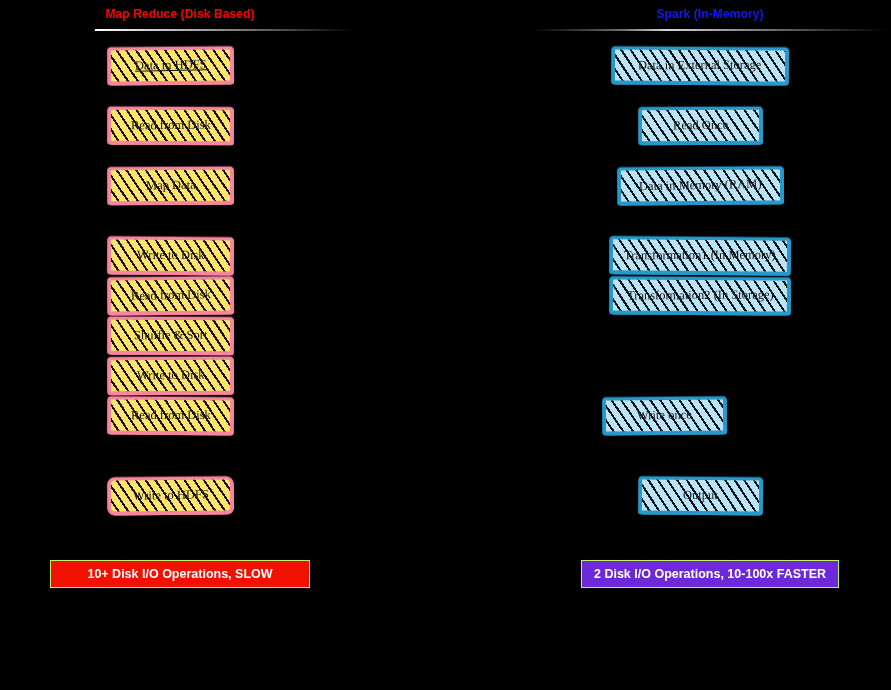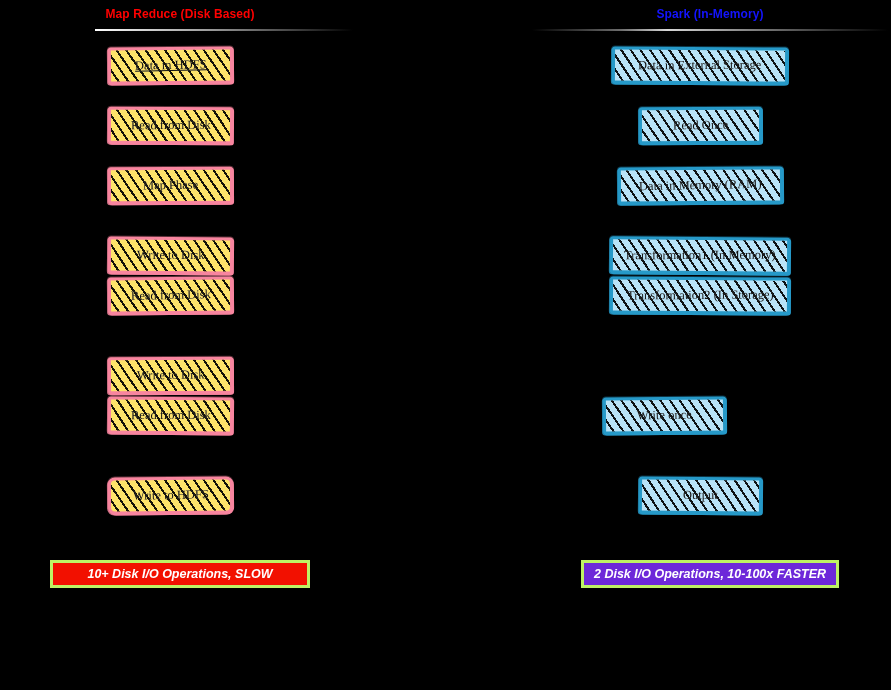--- a/index.html
+++ b/index.html
@@ -111,22 +111,21 @@
   .banner {
     position: absolute;
     box-sizing: border-box;
     display: flex;
     align-items: center;
     justify-content: center;
     color: #ffffff;
     font-size: 12.5px;
     font-weight: bold;
     white-space: nowrap;
-    border: 3px solid #bef264;
-    font-style: italic;
+    border: 1px solid #bef264;
   }
   .banner.slow   { left: 50px;  top: 560px; width: 260px; height: 28px; background: #f21000; }
   .banner.faster { left: 581px; top: 560px; width: 258px; height: 28px; background: #6d28d9; }
 </style>
 </head>
 <body>
 
 <div class="canvas">
 
   <div class="col-title left">Map Reduce (Disk Based)</div>
@@ -137,31 +136,34 @@
 
   <div class="sbox yellow sk1" style="left:108px; top:47px; width:125px; height:37px;text-decoration:underline;">
     <span class="lbl">Data in HDFS</span>
   </div>
 
   <div class="sbox yellow sk2" style="left:108px; top:107px; width:125px; height:37px;">
     <span class="lbl">Read from Disk</span>
   </div>
 
   <div class="sbox yellow sk3" style="left:108px; top:167px; width:125px; height:37px;">
-    <span class="lbl">Map Phase</span>
+    <span class="lbl">Map Data</span>
   </div>
 
   <div class="sbox yellow sk4" style="left:108px; top:237px; width:125px; height:37px;">
     <span class="lbl">Write to Disk</span>
   </div>
 
   <div class="sbox yellow sk1" style="left:108px; top:277px; width:125px; height:37px;">
     <span class="lbl">Read from Disk</span>
   </div>
 
+  <div class="sbox yellow sk2" style="left:108px; top:317px; width:125px; height:37px;">
+    <span class="lbl">Shuffle &amp; Sort</span>
+  </div>
 
   <div class="sbox yellow sk3" style="left:108px; top:357px; width:125px; height:37px;">
     <span class="lbl">Write to Disk</span>
   </div>
 
   <div class="sbox yellow sk4" style="left:108px; top:397px; width:125px; height:37px;">
     <span class="lbl">Read from Disk</span>
   </div>
 
   <div class="sbox yellow sk1" style="left:108px; top:477px; width:125px; height:37px;border-radius:7px;">

